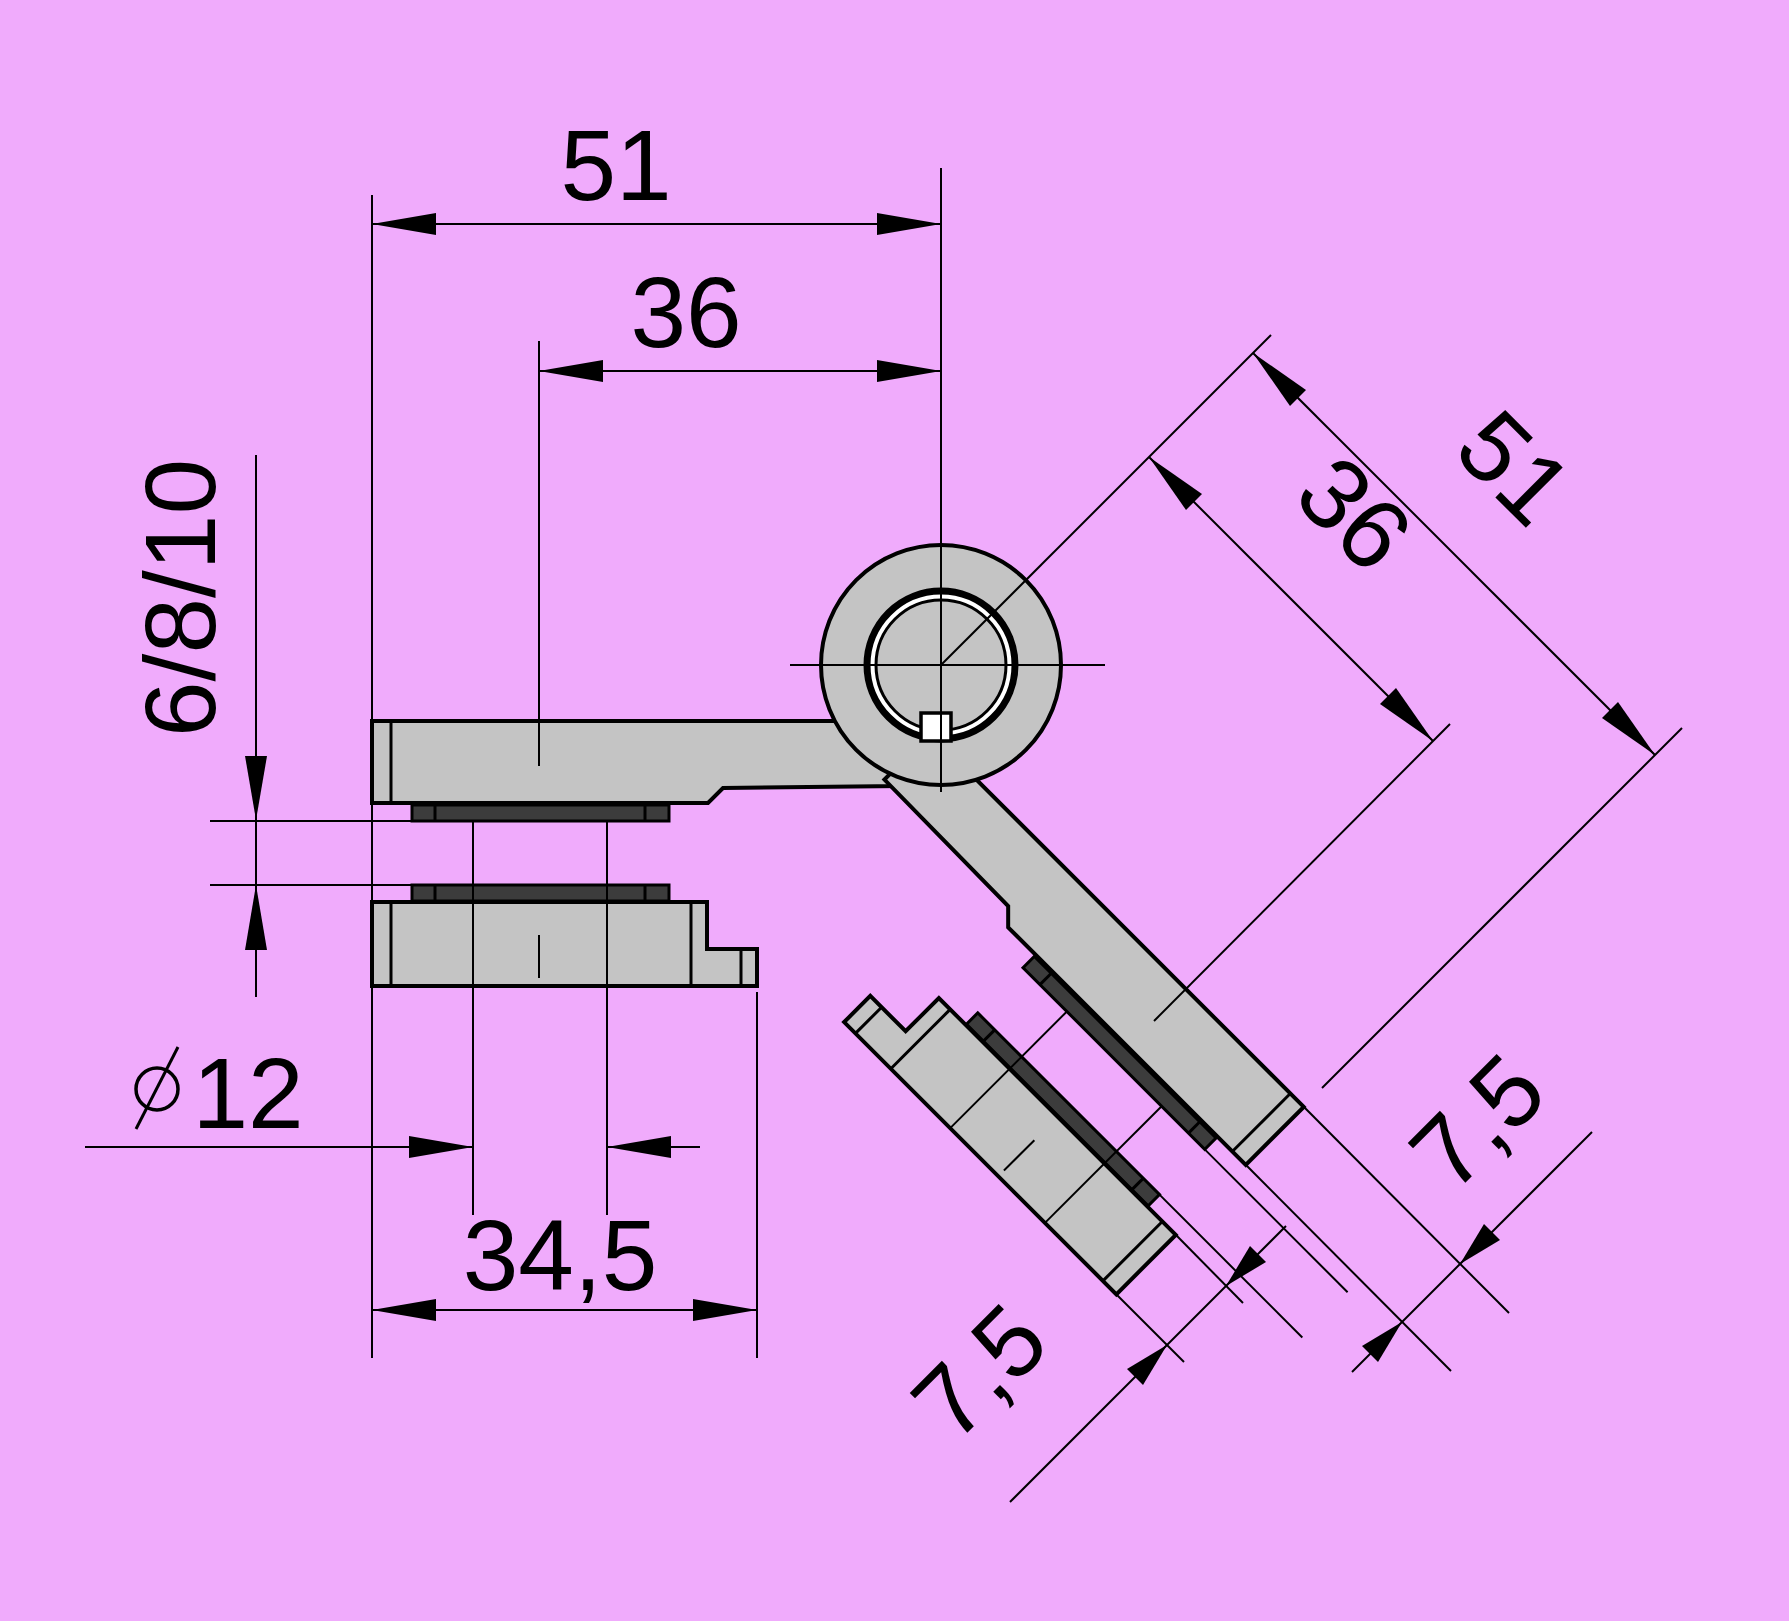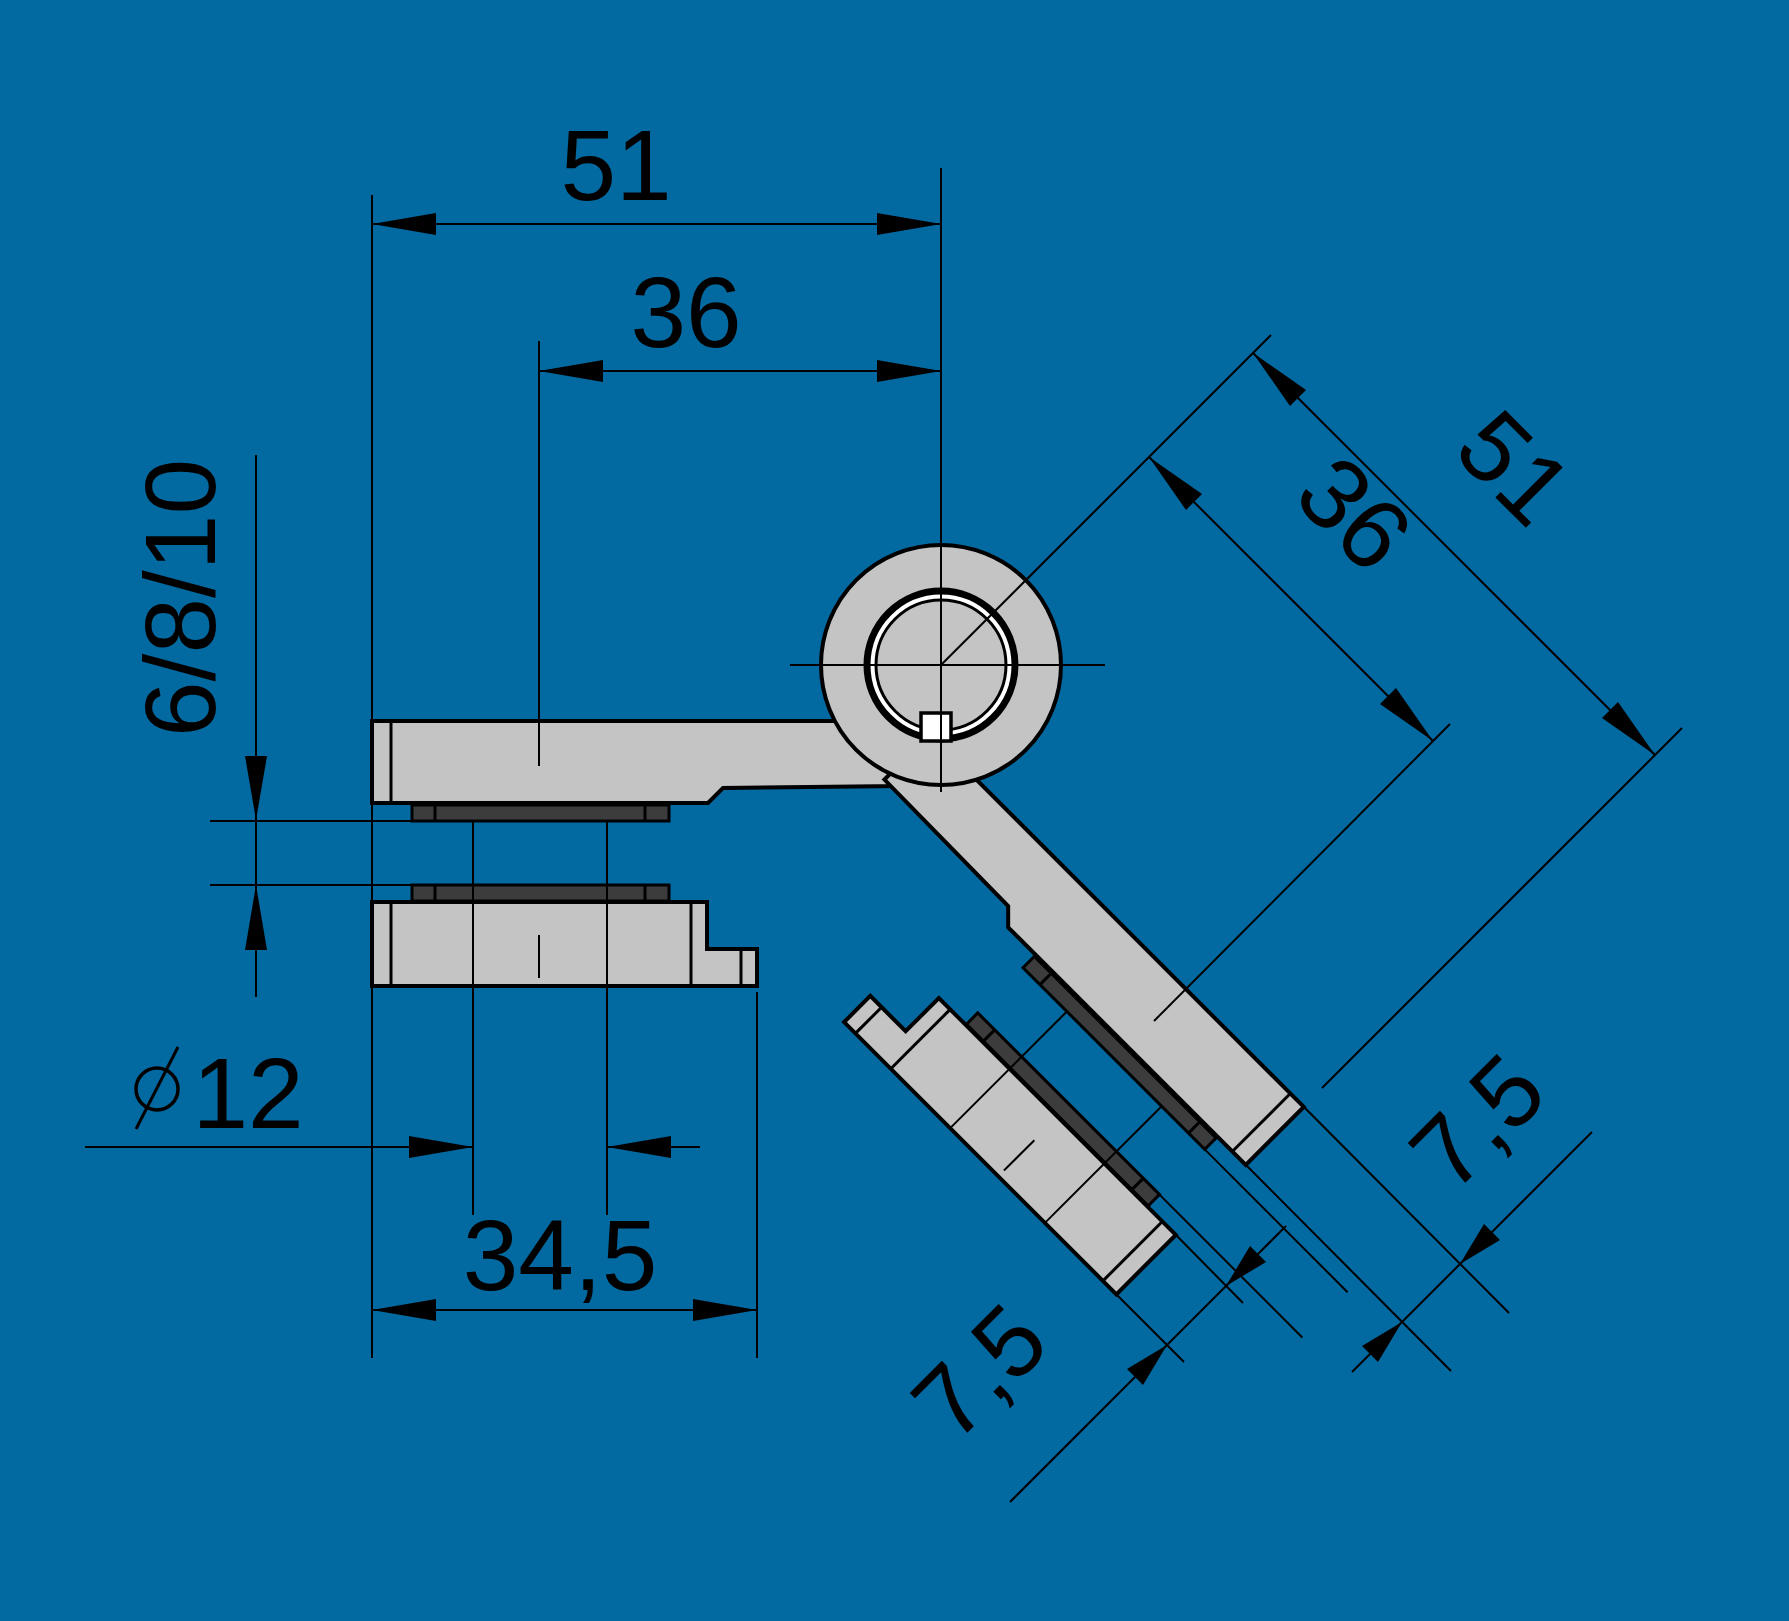--- a/index.html
+++ b/index.html
@@ -1,16 +1,16 @@
 <!DOCTYPE html>
 <html><head>
 <meta charset="utf-8">
 <style>
   html,body{margin:0;padding:0;background:#ffffff;}
-  .stage{position:relative;width:1789px;height:1621px;background:#0369a1;overflow:hidden;}
+  .stage{position:relative;width:1789px;height:1621px;background:#f0abfc;overflow:hidden;}
   svg{display:block;}
   text.dim{font-family:"Liberation Sans", sans-serif;font-size:100px;fill:#000;}
   .part{fill:#c4c4c4;stroke:#000;stroke-width:4;}
   .gasket{fill:#3c3c3c;stroke:#000;stroke-width:3;}
   .thin{stroke:#000;stroke-width:2;fill:none;}
   .edge{stroke:#000;stroke-width:3;fill:none;}
   .dimline{stroke:#000;stroke-width:2;fill:none;}
   .arrow{fill:#000;stroke:none;}
 </style>
 </head>

